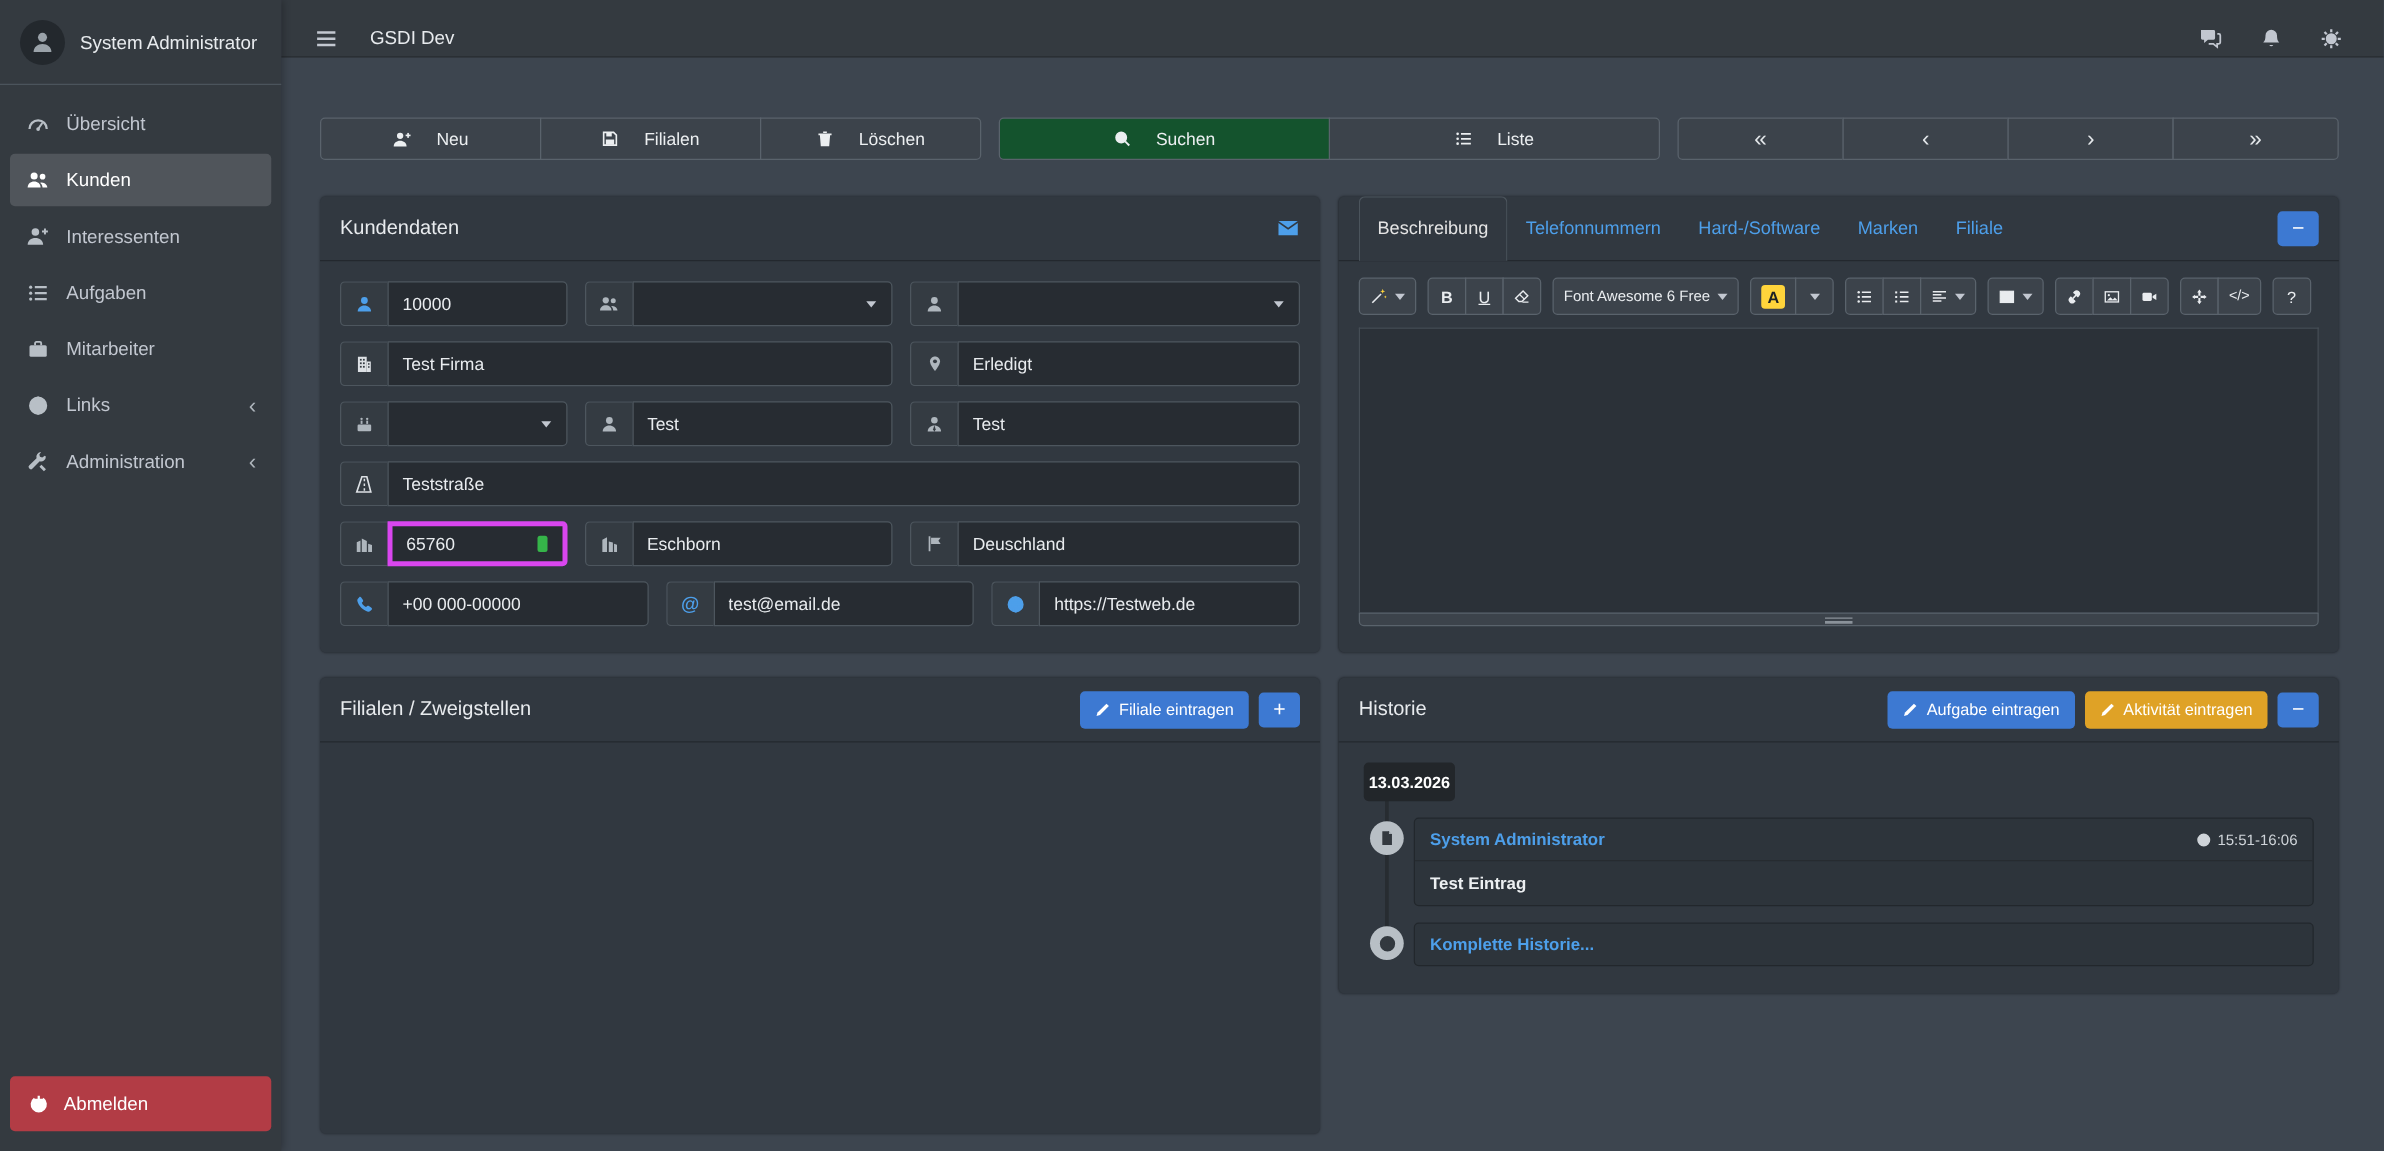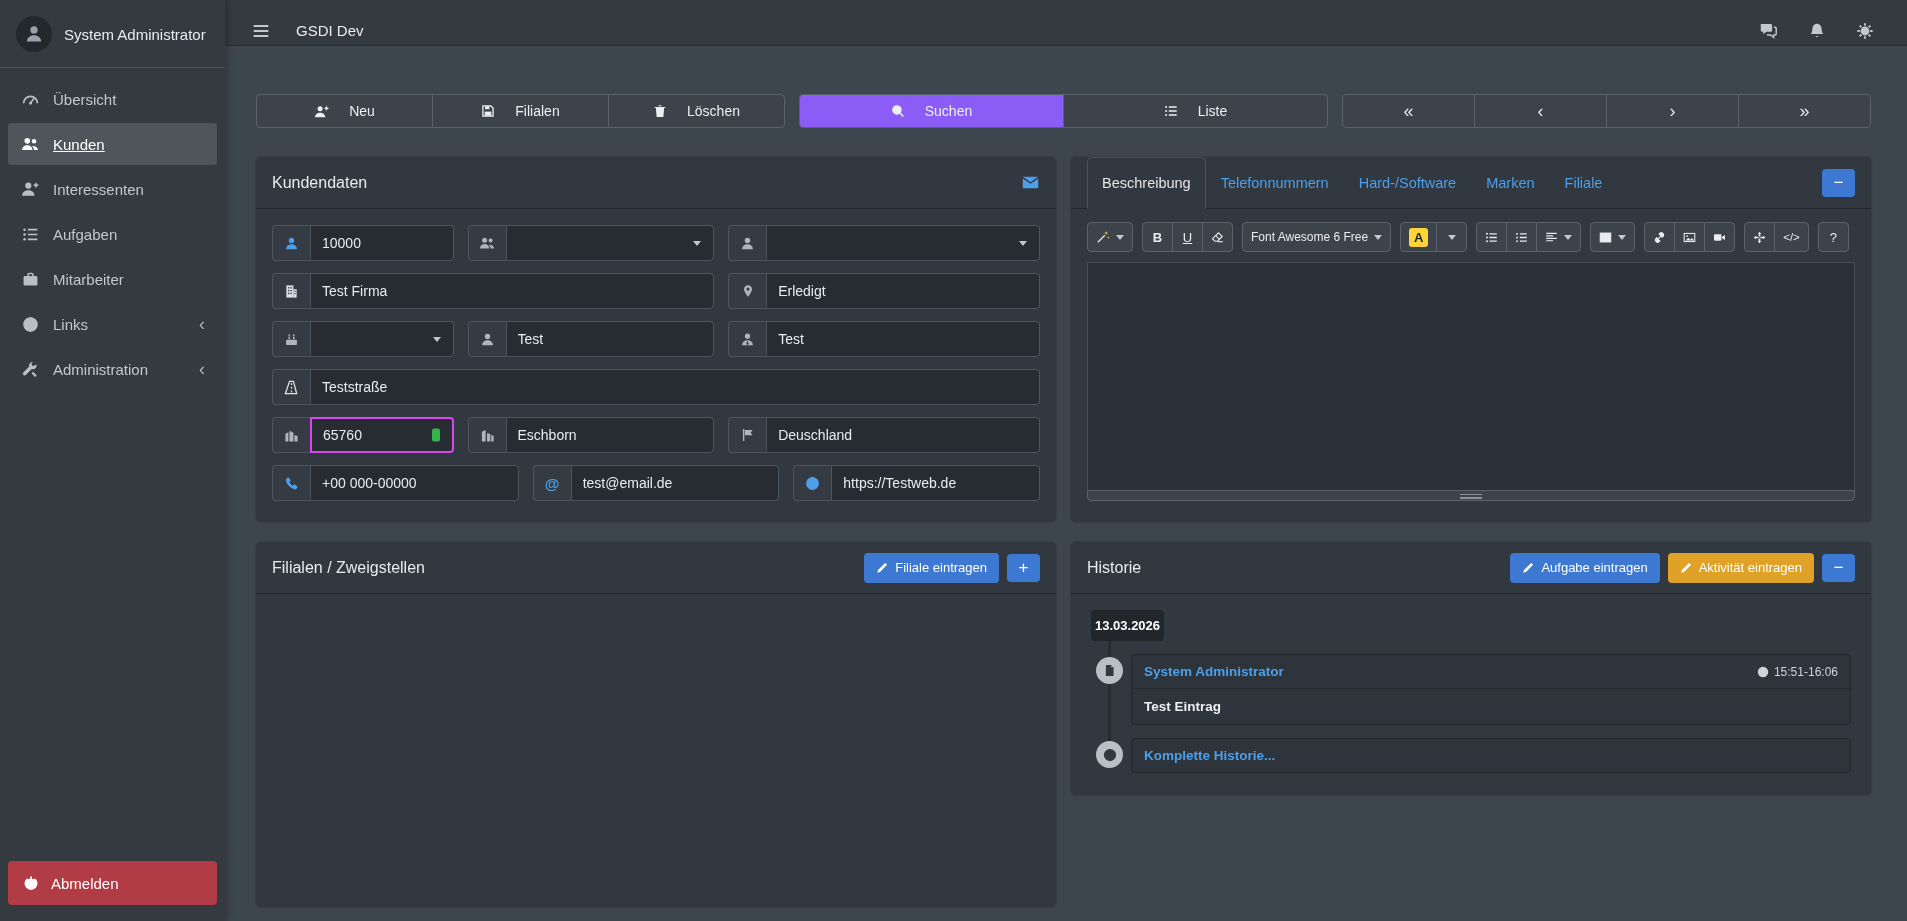--- a/index.html
+++ b/index.html
@@ -23,21 +23,21 @@
     width:36px; height:36px; border-radius:50%; background:#23282d; color:#9aa2a9;
     display:flex; align-items:center; justify-content:center; flex:none;
   }
   .user-name { color:#e8ebee; font-size:15px; }
   .nav { padding:10px 8px 8px; flex:1; }
   .nav-item {
     display:flex; align-items:center; gap:13px; height:42px; padding:0 12px;
     border-radius:4px; color:#c2c7d0; font-size:15px; cursor:pointer; margin-bottom:3px;
   }
   .nav-item .nav-ic { width:20px; display:flex; justify-content:center; color:#b8bfc6; }
-  .nav-item.active { background:rgba(255,255,255,.14); color:#fff;text-decoration:underline; }
+  .nav-item.active { background:rgba(255,255,255,.14); color:#fff; }
   .nav-item.active .nav-ic { color:#fff; }
   .nav-chevron { margin-left:auto; color:#aeb5bc; font-size:18px; line-height:1; }
   .logout {
     margin:auto 8px 16px; height:44px; border:none; border-radius:4px; background:#b23c45;
     color:#fff; font-size:15px; font-family:inherit; display:flex; align-items:center; gap:12px;
     padding:0 15px; cursor:pointer;
   }
 
   
   .main { flex:1; display:flex; flex-direction:column; min-width:0; }
@@ -54,21 +54,21 @@
   
   .toolbar { display:flex; gap:14px; height:34px; margin-bottom:29px; }
   .tb-group { display:flex; flex:1; }
   .tb-btn {
     flex:1; background:#3c434b; border:1px solid #5a636c; color:#eceff1; font-size:14px;
     font-family:inherit; display:flex; align-items:center; justify-content:center; gap:20px;
     cursor:pointer; margin-left:-1px; position:relative;
   }
   .tb-btn:first-child { margin-left:0; border-radius:4px 0 0 4px; }
   .tb-btn:last-child { border-radius:0 4px 4px 0; }
-  .tb-btn.lit { background:#8b5cf6; z-index:1; }
+  .tb-btn.lit { background:#14532d; z-index:1; }
   .pg-glyph { font-size:18px; line-height:1; color:#e4e8eb; }
 
   
   .cards-row { display:flex; gap:15px; align-items:flex-start; }
   .colmn { flex:1; min-width:0; display:flex; flex-direction:column; gap:20px; }
   .card { background:#313840; border-radius:5px; box-shadow:0 0 2px rgba(0,0,0,.4); }
   .card-header {
     height:52px; display:flex; align-items:center; padding:0 16px;
     border-bottom:1px solid rgba(0,0,0,.28);
   }
@@ -109,21 +109,21 @@
   }
   .fake-select {
     flex:1; min-width:0; background:#272c32; border:1px solid #4d565e; border-radius:0 4px 4px 0;
     display:flex; align-items:center; justify-content:flex-end; padding:0 12px; cursor:pointer;
   }
   .caret-down {
     width:0; height:0; border-left:4.5px solid transparent; border-right:4.5px solid transparent;
     border-top:5.5px solid #c2c7d0;
   }
   .input-wrap {
-    flex:1; min-width:0; background:#272c32; border:2px solid #d946ef; border-radius:0 4px 4px 0;
+    flex:1; min-width:0; background:#272c32; border:4px solid #d946ef; border-radius:0 4px 4px 0;
     display:flex; align-items:center; padding:0 8px 0 0;
   }
   .input-wrap input { border:none; background:transparent; border-radius:0; }
   .map-ic { color:#35b449; display:flex; cursor:pointer; }
 
   
   .branch-card { height:365px; display:flex; flex-direction:column; }
   .branch-body { flex:1; }
 
   

